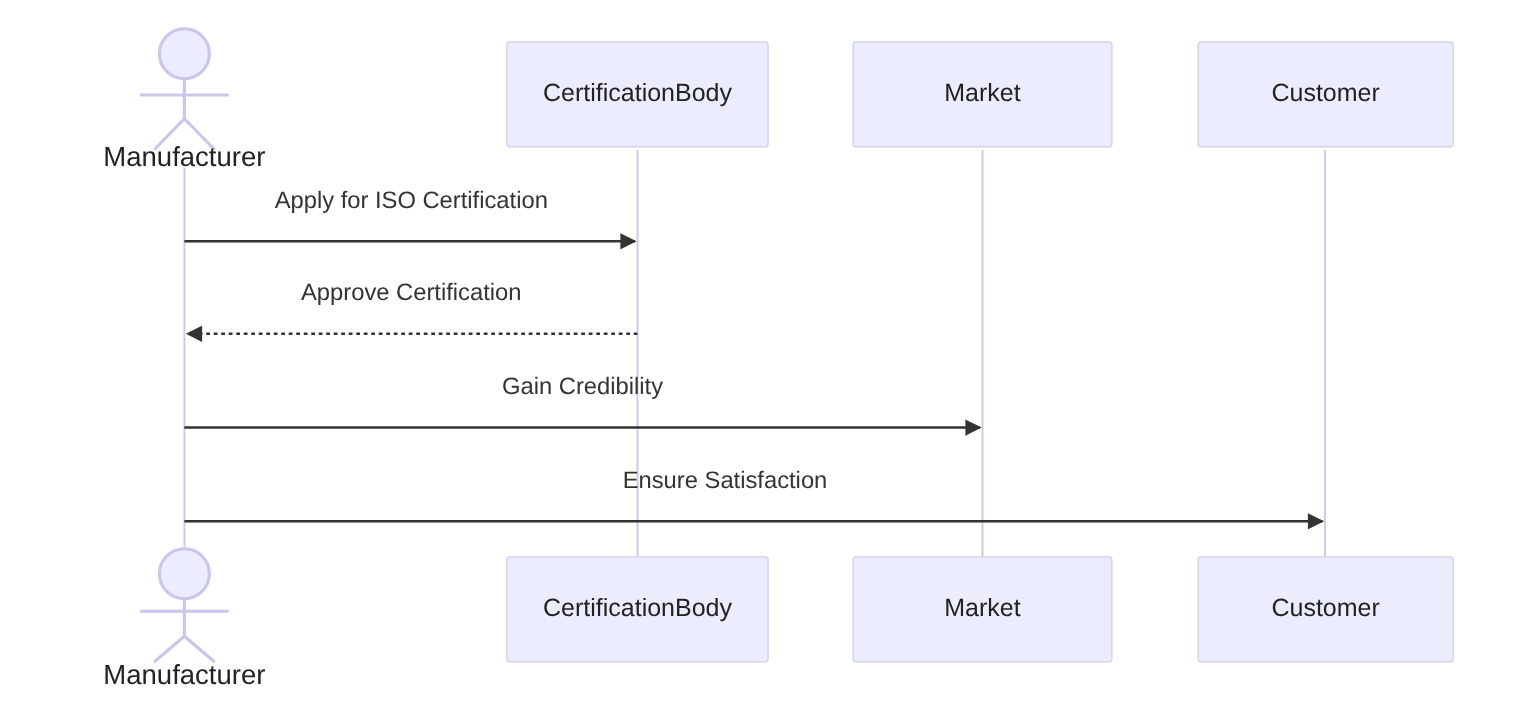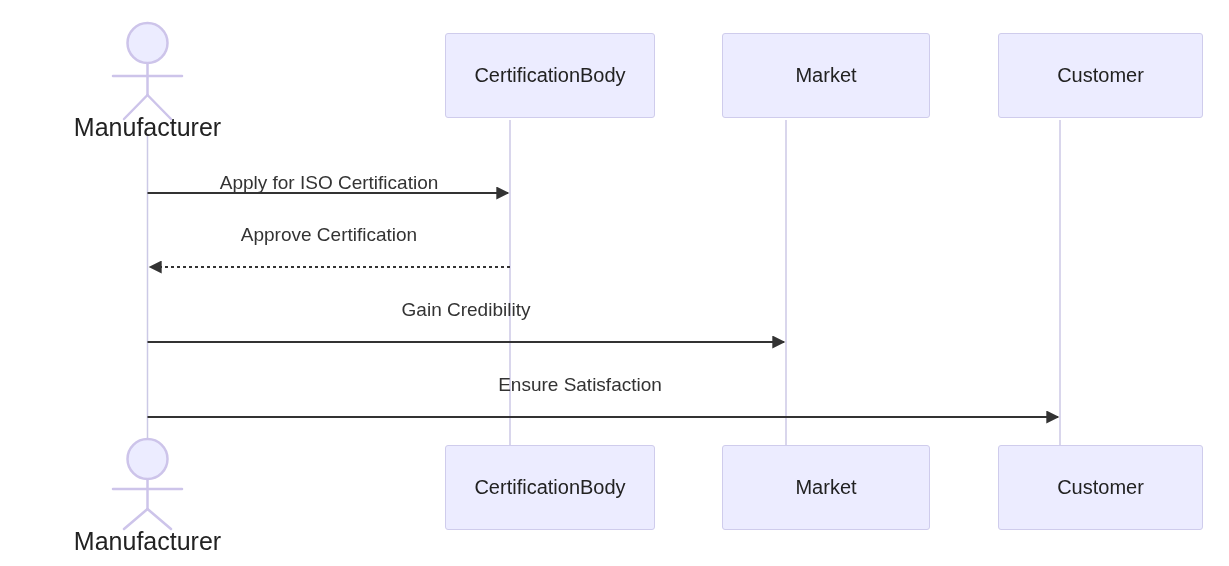--- a/index.html
+++ b/index.html
@@ -53,33 +53,32 @@
     height: 85px;
     box-sizing: border-box;
     background: var(--participant-fill, #ECECFF);
     border: 1.5px solid var(--participant-border, #CFCCEC);
     border-radius: 3px;
     display: flex;
     align-items: center;
     justify-content: center;
     font-size: 20px;
     color: var(--text, #222222);
-    margin-left: 40px;
   }
   .msg-label {
     position: absolute;
     transform: translateX(-50%);
     font-size: 19px;
     color: var(--message-text, #333333);
     white-space: nowrap;
   }
   .actor-label {
     position: absolute;
     transform: translateX(-50%);
-    font-size: 25px;
+    font-size: 22px;
     color: var(--text, #222222);
     white-space: nowrap;
   }
 </style>
 </head>
 <body>
 
 <div class="canvas" id="diagram-root" style="--background: #FFFFFF; --participant-fill: #ECECFF; --participant-border: #CFCCEC; --actor-line: #CDC4EA; --lifeline: #CCC9E6; --signal: #333333; --text: #222222; --message-text: #333333;">
 
   <svg class="layer" width="1229" height="566" viewBox="0 0 1229 566">
@@ -132,18 +131,18 @@
   <div class="participant-box" style="left:682px; top:445px; width:208px;">
     <span>Market</span>
   </div>
   <div class="participant-box" style="left:958px; top:445px; width:205px;">
     <span>Customer</span>
   </div>
 
   <div class="actor-label" style="left:147.5px; top:113px;">Manufacturer</div>
   <div class="actor-label" style="left:147.5px; top:527px;">Manufacturer</div>
 
-  <div class="msg-label" style="left:329px; top:150px;margin-top:22px;">Apply for ISO Certification</div>
+  <div class="msg-label" style="left:329px; top:150px;">Apply for ISO Certification</div>
   <div class="msg-label" style="left:466px; top:299px;">Gain Credibility</div>
   <div class="msg-label" style="left:329px; top:224px;">Approve Certification</div>
   <div class="msg-label" style="left:580px; top:374px;">Ensure Satisfaction</div>
 
 </div>
 
 </body></html>

